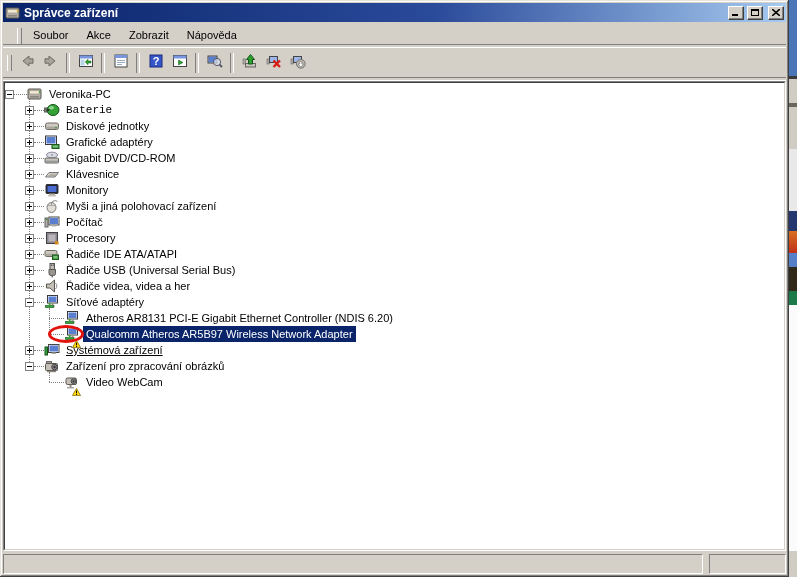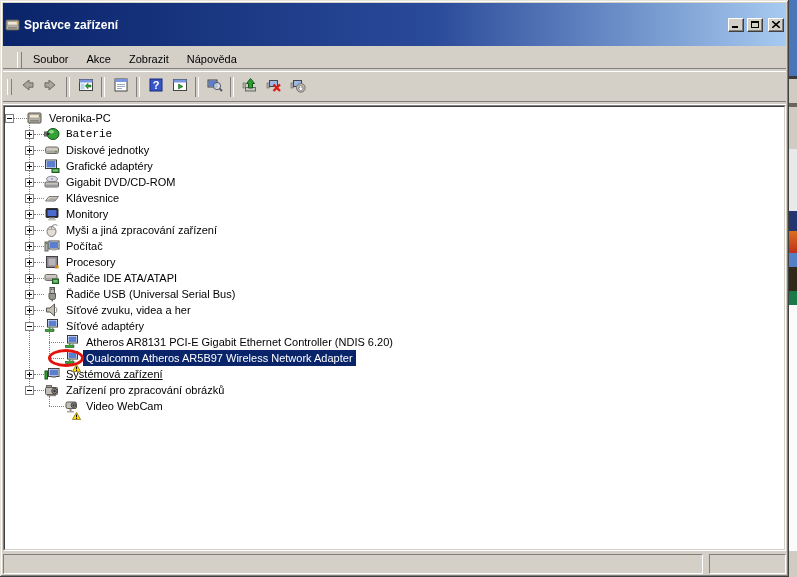--- a/index.html
+++ b/index.html
@@ -6,21 +6,21 @@
   body{width:797px;height:577px;position:relative;overflow:hidden;background:#fff;
        font-family:"Liberation Sans",sans-serif;-webkit-font-smoothing:none}
 
   
   .window{position:absolute;left:0;top:0;width:789px;height:577px;box-sizing:border-box;
           background:#d4d0c8;padding:3px;display:flex;flex-direction:column;
           box-shadow:inset -1px -1px 0 #404040,inset 1px 1px 0 #e8e4dc,
                      inset -2px -2px 0 #808080,inset 2px 2px 0 #fff}
 
   .titlebar{flex:none;height:19px;display:flex;align-items:center;gap:3px;
-            padding:12px 2px;background:linear-gradient(90deg,#0a246a 0%,#2a4a9a 55%,#a6caf0 100%)}
+            padding:0 2px;background:linear-gradient(90deg,#0a246a 0%,#2a4a9a 55%,#a6caf0 100%)}
   .title-icon{width:16px;height:16px;flex:none}
   .title-text{flex:1;color:#fff;font-weight:bold;font-size:12px;white-space:nowrap;overflow:hidden}
   .tb-ctl{width:16px;height:14px;flex:none;background:#d4d0c8;border:1px solid;
           border-color:#fff #404040 #404040 #fff;box-shadow:inset -1px -1px 0 #808080;
           display:flex;align-items:center;justify-content:center;padding:0}
   .tb-ctl.close{margin-left:2px}
 
   .menubar{flex:none;height:22px;display:flex;align-items:flex-end;padding-left:12px}
   .grip{width:3px;height:16px;border-left:1px solid #fff;border-right:1px solid #808080;margin:0 2px}
   .menu-item{font-size:11px;color:#000;padding:3px 9px;white-space:nowrap}
@@ -323,21 +323,21 @@
           </svg>
         </div>
         <div class="ticon" style="left: 39px; top: 115px;">
           <svg viewBox="0 0 16 16" width="16" height="16">
             <path d="M7.5 4.5 C9 2.5 12 2 13.5 3.5" stroke="#888" fill="none"></path>
             <ellipse cx="7.5" cy="9.5" rx="4.5" ry="5" fill="#e2ded6" stroke="#777"></ellipse>
             <line x1="7.5" y1="4.5" x2="7.5" y2="7" stroke="#999"></line>
             <rect x="4" y="7" width="7" height="1" fill="#aaa"></rect>
           </svg>
         </div>
-        <div class="trow-label" style="left: 58px; top: 115px;">Myši a jiná zpracování zařízení</div>
+        <div class="trow-label" style="left: 58px; top: 115px;">Myši a jiná polohovací zařízení</div>
         <div class="hline" style="left: 29px; top: 139px; width: 10px;"></div>
         <div class="ebox" style="left: 20px; top: 135px;">
           <svg viewBox="0 0 7 7" width="7" height="7">
             <rect x="1" y="3" width="5" height="1" fill="#000"></rect>
             <rect x="3" y="1" width="1" height="5" fill="#000"></rect>
           </svg>
         </div>
         <div class="ticon" style="left: 39px; top: 131px;">
           <svg viewBox="0 0 16 16" width="16" height="16">
             <rect x="1" y="4" width="3" height="9" fill="#b4b0a8" stroke="#666"></rect>
@@ -402,21 +402,21 @@
             <rect x="1" y="3" width="5" height="1" fill="#000"></rect>
             <rect x="3" y="1" width="1" height="5" fill="#000"></rect>
           </svg>
         </div>
         <div class="ticon" style="left: 39px; top: 195px;">
           <svg viewBox="0 0 16 16" width="16" height="16">
             <path d="M2.5 6 H6 L10.5 2 V14 L6 10 H2.5 Z" fill="#c4c0b8" stroke="#5a564e"></path>
             <path d="M11.5 5 a4 4 0 0 1 0 6" stroke="#888" fill="none"></path>
           </svg>
         </div>
-        <div class="trow-label" style="left: 58px; top: 195px;">Síťové zvuku, videa a her</div>
+        <div class="trow-label" style="left: 58px; top: 195px;">Řadiče videa, videa a her</div>
         <div class="hline" style="left: 29px; top: 219px; width: 10px;"></div>
         <div class="ebox" style="left: 20px; top: 215px;">
           <svg viewBox="0 0 7 7" width="7" height="7">
             <rect x="1" y="3" width="5" height="1" fill="#000"></rect>
           </svg>
         </div>
         <div class="ticon" style="left: 39px; top: 211px;">
           <svg viewBox="0 0 16 16" width="16" height="16">
             <rect x="3.5" y="1.5" width="10" height="7.5" fill="#fff" stroke="#3a3a3a"></rect>
             <rect x="4.5" y="2.5" width="8" height="5.5" fill="#5b7fd0"></rect>

